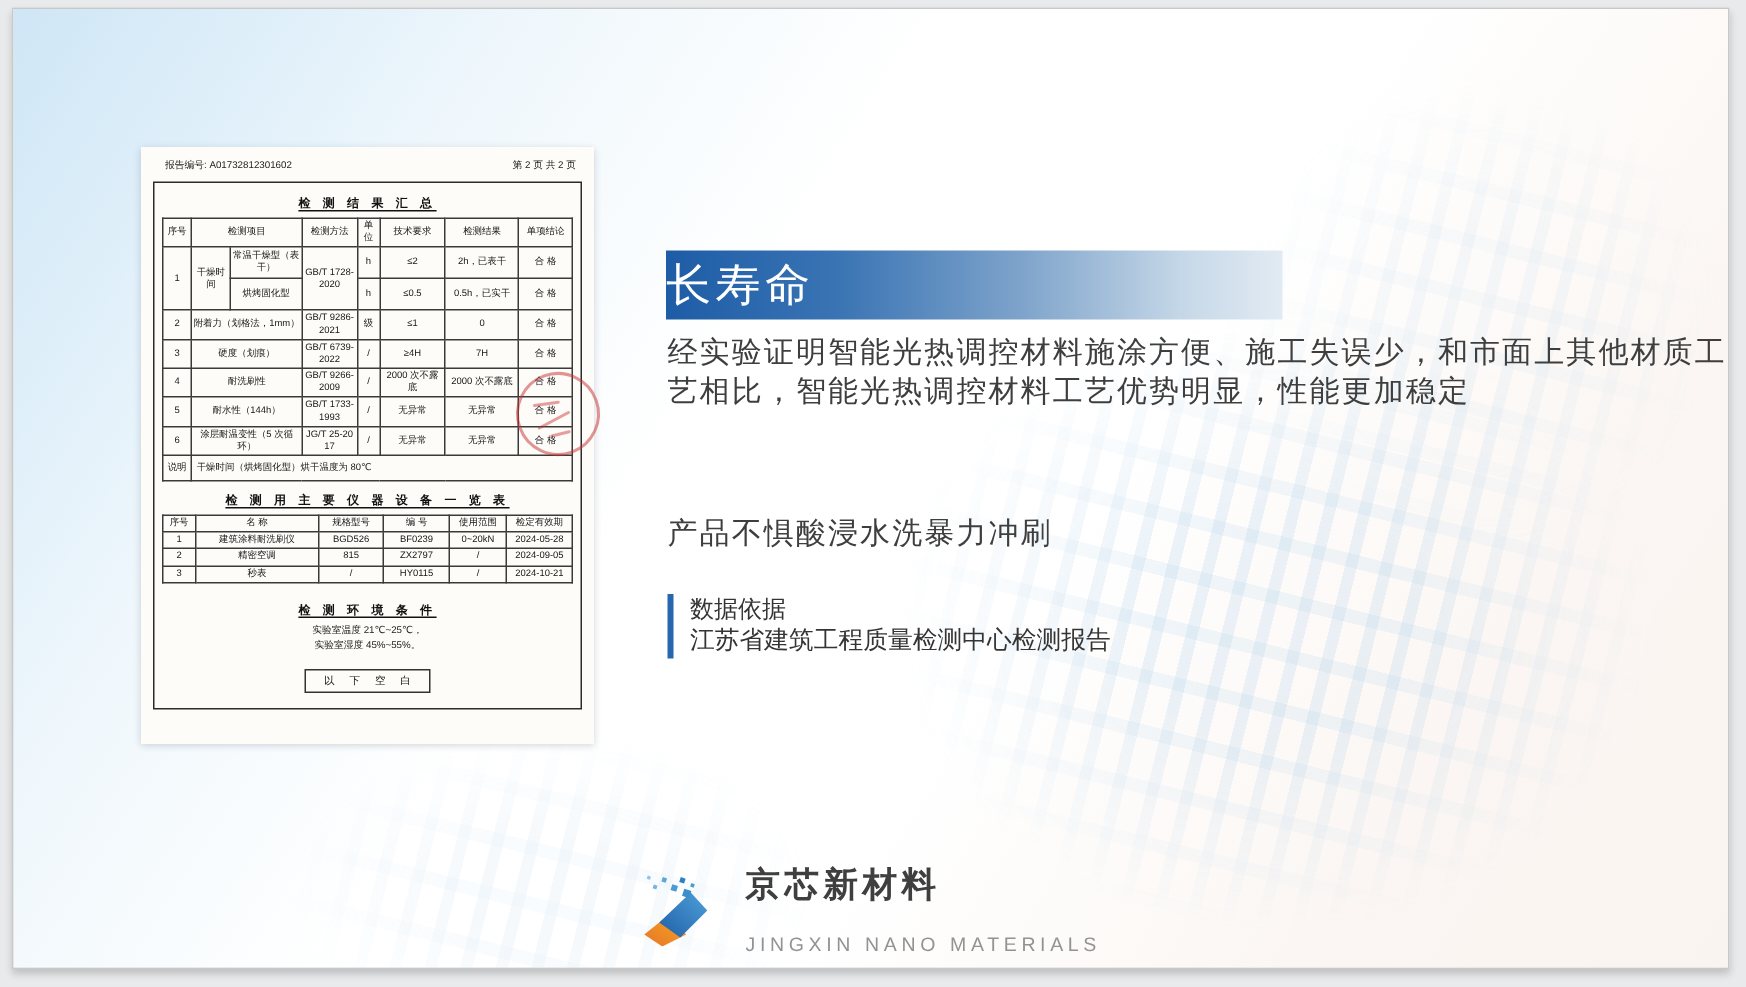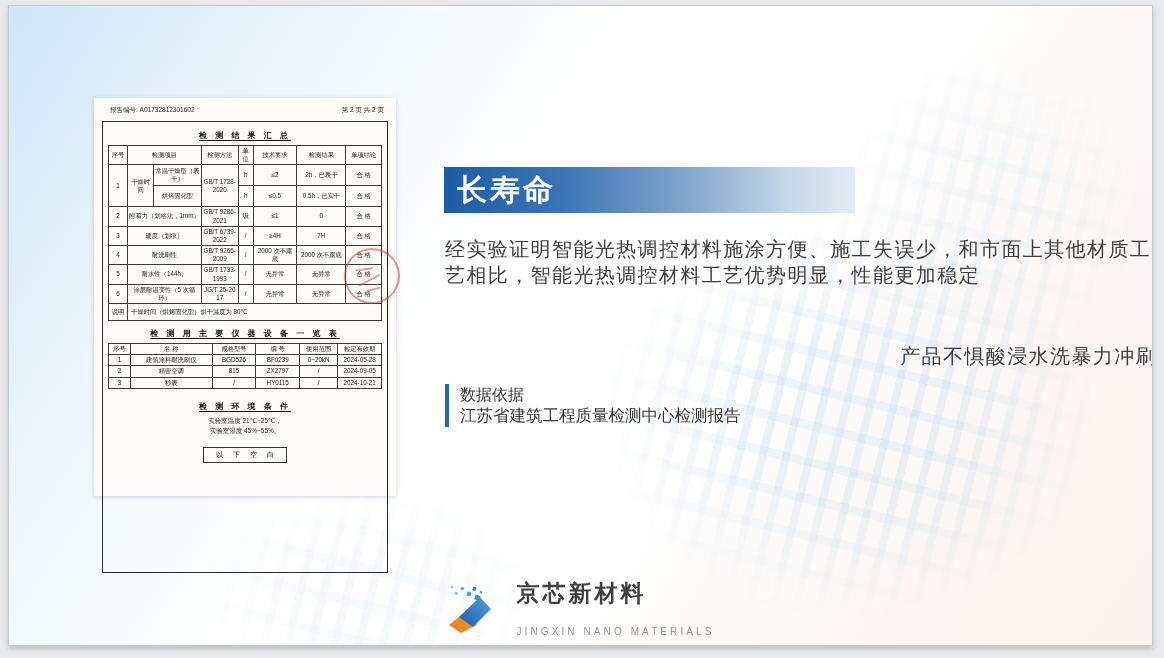--- a/index.html
+++ b/index.html
@@ -19,21 +19,21 @@
             mask:radial-gradient(closest-side, #000 35%, transparent 98%); }
   .b1 { right:40px; top:200px; width:520px; height:420px; opacity:.75; }
   .b2 { right:0px; top:40px; width:330px; height:330px; opacity:.35; }
   .b3 { left:180px; bottom:-60px; width:360px; height:220px; opacity:.35; }
 
   
   .report { position:absolute; left:85px; top:92px; width:302px; height:398px;
     background:#fdfcf9; box-shadow:0 1px 5px rgba(40,60,80,.22); color:#1c1c1c; }
   .rhead { display:flex; justify-content:space-between; padding:8px 12px 4px 16px;
     font-size:6.5px; color:#222; }
-  .rbox { margin:2px 8px 0 8px; height:452px; border:1.5px solid #2b2b2b; padding:4px 5px 0 5px; overflow:hidden; }
+  .rbox { margin:2px 8px 0 8px; height:352px; border:1.5px solid #2b2b2b; padding:4px 5px 0 5px; overflow:hidden; }
   .rtitle { text-align:center; font-size:8px; font-weight:bold; letter-spacing:3px;
     color:#111; text-decoration:underline; text-underline-offset:2px; margin:4px 0 4px; }
   table.rt { border-collapse:collapse; width:100%; table-layout:fixed; }
   table.rt td { border:0.5px solid #3a3a3a; text-align:center; vertical-align:middle;
     font-size:6.3px; line-height:1.3; color:#151515; padding:1px 1px; word-break:break-all; }
   table.rt td.left { text-align:left; padding-left:3px; word-break:normal; }
   .rowtall td { height:21px; }
   .rowmid td { height:17px; }
   .envline { text-align:center; font-size:6.5px; line-height:1.55; color:#222; }
   .blankwrap { text-align:center; margin-top:7px; }
@@ -43,37 +43,37 @@
     border:2px solid rgba(197,45,45,.5); border-radius:50%; transform:rotate(-20deg); }
   .stamp i { position:absolute; background:rgba(197,45,45,.45); border-radius:1px; }
   .stamp i:nth-child(1){ left:12px; top:16px; width:18px; height:2px; transform:rotate(12deg);}
   .stamp i:nth-child(2){ left:10px; top:28px; width:24px; height:2px; transform:rotate(-8deg);}
   .stamp i:nth-child(3){ left:16px; top:38px; width:14px; height:2px; transform:rotate(6deg);}
 
   
   .banner { position:absolute; left:435px; top:161px; width:411px; height:46px;
     background:linear-gradient(90deg,#1d5ca6 0%,#3a74b4 28%,#7fa4cb 58%,#c6d8e8 84%,#e2ebf3 100%);
     display:flex; align-items:center; }
-  .banner span { color:#ffffff; font-size:30px; font-weight:bold; letter-spacing:3px;
-    padding-left:13px; }
+  .banner span { color:#ffffff; font-size:30px; font-weight:normal; letter-spacing:3px;
+    }
   .para { position:absolute; left:436px; width:712px; font-size:20px; line-height:26px;
     color:#3e3e3e; letter-spacing:1.4px; }
-  .p1 { top:230px; }
+  .p1 { top:216px; }
   .p2 { top:297px; }
-  .p3 { top:337px;text-align:right; }
-  .source { position:absolute; left:436px; top:378px; border-left:4px solid #2767ae;
+  .p3 { top:337px; }
+  .source { position:absolute; left:436px; top:390px; border-left:4px solid #2767ae;
     padding-left:11px; color:#343434; }
   .src-label { font-size:16px; line-height:21px; }
   .src-line  { font-size:16.5px; line-height:21.5px;text-align:center; }
 
   
   .logo { position:absolute; left:50%; transform:translateX(-50%); bottom:8px;
     display:flex; align-items:center; gap:24px; }
   .logo-cn { font-size:23px; font-weight:bold; color:#3f3f3f; letter-spacing:3px; }
-  .logo-en { font-size:10px; color:#939393; letter-spacing:3.1px; margin-top:17px; }
+  .logo-en { font-size:13px; color:#939393; letter-spacing:3.1px; margin-top:17px; }
 </style>
 </head>
 <body>
 
 <div class="slide">
   <div class="bg-blue-corner"></div>
   <div class="bg-buildings b1"></div>
   <div class="bg-buildings b2"></div>
   <div class="bg-buildings b3"></div>
 

